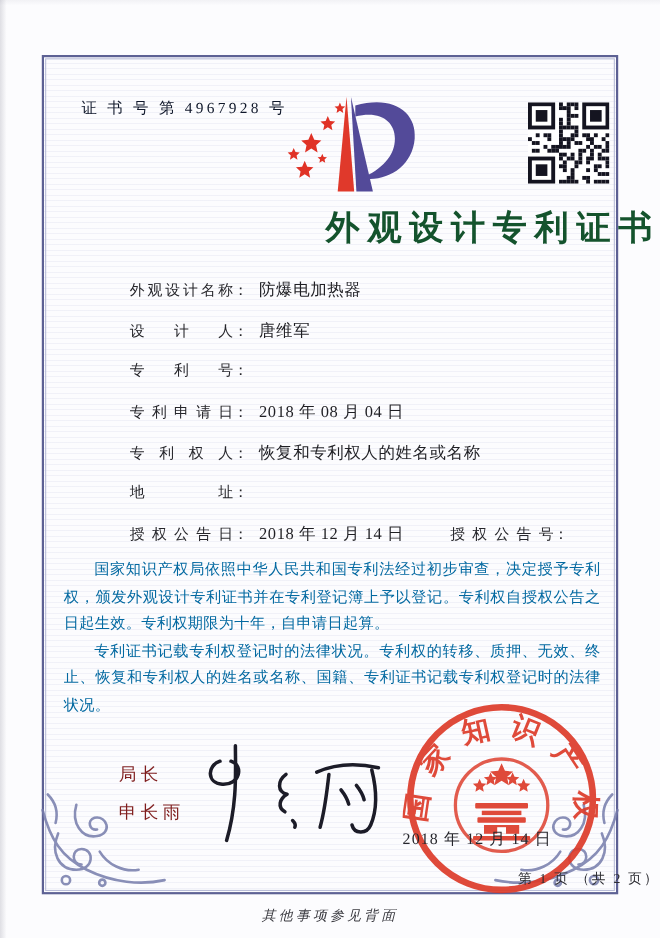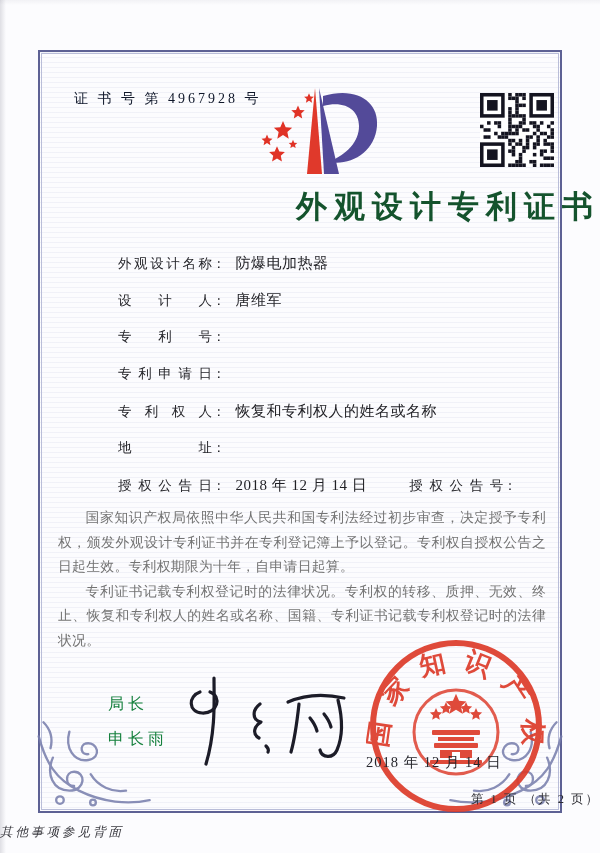--- a/index.html
+++ b/index.html
@@ -52,41 +52,41 @@
   .field-label {
     display:inline-block; width:94px; font-size:13.5px; color:#26262b;
     text-align:justify; text-align-last:justify;
   }
   .field-colon { font-size:13.5px; margin-right:10px; color:#26262b; }
   .field-value { font-size:15px; color:#1f1f24; letter-spacing:.5px; }
   .grant-label2 { margin-left:42px; }
 
   .body-text {
     position:absolute; left:58px; top:506px; width:488px;
-    font-size:13.8px; line-height:1.78; color:#737373;
+    font-size:13.8px; line-height:1.78; color:#0369a1;
     text-align:justify; letter-spacing:.3px;
   }
   .body-text p { text-indent:2em; }
 
-  .sig-block { position:absolute; left:108px; top:694px; font-size:16px; letter-spacing:4px; color:#15803d; }
+  .sig-block { position:absolute; left:108px; top:694px; font-size:16px; letter-spacing:4px; color:#7f1d1d; }
   .sig-block div { margin-bottom:14px; }
   .signature { position:absolute; left:168px; top:672px; width:195px; height:100px; }
 
   .seal { position:absolute; left:366px; top:636px; width:180px; height:180px; opacity:.92; }
   .seal-date {
     position:absolute; left:366px; top:753px; width:180px;
     font-size:14.5px; letter-spacing:1px; color:#26262c; white-space:nowrap;
   }
 
   .footer-page {
     position:absolute; left:0; top:791px; width:600px; text-align:right;
     font-size:12.5px; color:#2c2c32; letter-spacing:2px;
   }
   .footer-note {
-    position:absolute; left:0; top:824px; width:600px; text-align:left;
+    position:absolute; left:0; top:824px; width:600px; text-align:center;
     font-size:12.5px; color:#3a3a40; letter-spacing:3px; font-style:italic;
   }
 </style>
 </head>
 <body>
 
 <div class="paper"></div>
 
 <div class="frame">
   <div class="frame-inner"></div>
@@ -275,20 +275,21 @@
       <span class="field-colon">：</span>
     <span class="field-value">唐维军</span>
   </div>
   <div class="field-row">
     <span class="field-label">专利号</span>
       <span class="field-colon">：</span>
   </div>
   <div class="field-row">
     <span class="field-label">专利申请日</span>
       <span class="field-colon">：</span>
+    <span class="field-value">2018 年 08 月 04 日</span>
   </div>
   <div class="field-row">
     <span class="field-label">专利权人</span>
       <span class="field-colon">：</span>
     <span class="field-value">恢复和专利权人的姓名或名称</span>
   </div>
   <div class="field-row">
     <span class="field-label">地址</span>
       <span class="field-colon">：</span>
   </div>

